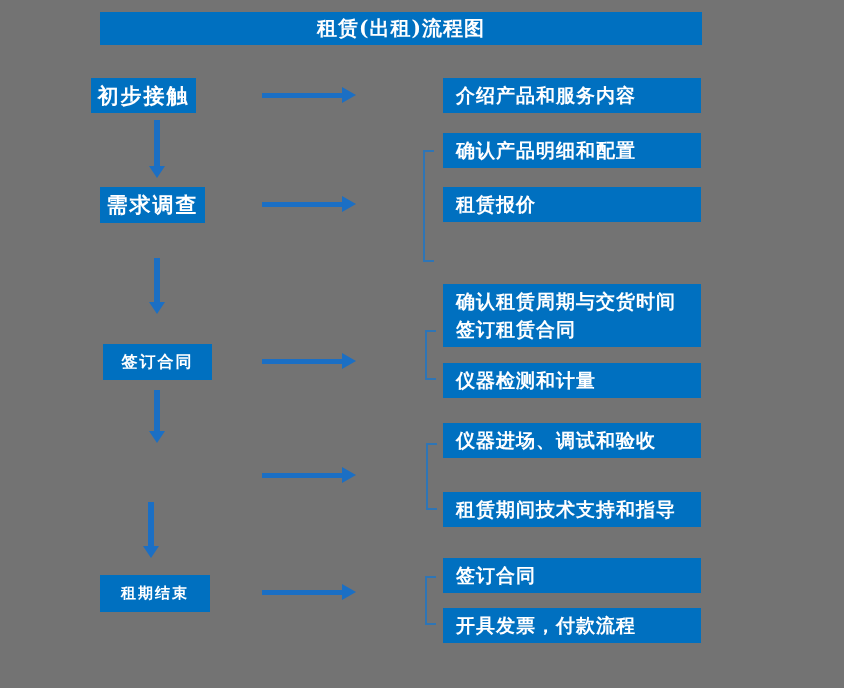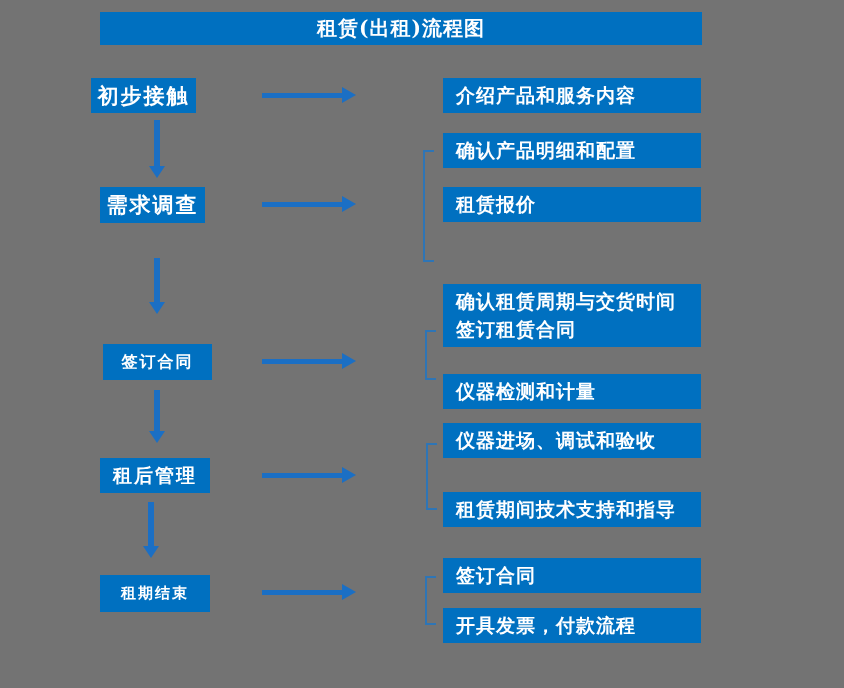--- a/index.html
+++ b/index.html
@@ -38,21 +38,21 @@
     font-size: 19px; line-height: 35px;
     padding-left: 13px; text-align: left;
     white-space: nowrap;
     letter-spacing: 1px;
   }
   .d1  { top: 78px;  }
   .d2a { top: 133px; }
   .d2b { top: 187px; }
   .d2c { top: 244px; margin-top: 40px; }
   .d3a { top: 312px; }
-  .d3b { top: 374px; }
+  .d3b { top: 363px; }
   .d4a { top: 423px; }
   .d4b { top: 492px; }
   .d5a { top: 558px; }
   .d5b { top: 608px; }
 
   
   .harrow {
     position: absolute;
     left: 262px; width: 80px; height: 5px;
     background: #1B6FC4;
@@ -127,21 +127,20 @@
   <div class="varrow va2"></div>
 
   <div class="bluebox stage stage3">签订合同</div>
   <div class="harrow ha3"></div>
   <div class="bracket br3"></div>
   <div class="bluebox detail d3a">签订租赁合同</div>
   <div class="bluebox detail d3b">仪器检测和计量</div>
 
   <div class="varrow va3"></div>
 
-  <div class="bluebox stage stage4">租后管理</div>
   <div class="harrow ha4"></div>
   <div class="bracket br4"></div>
   <div class="bluebox detail d4b">租赁期间技术支持和指导</div>
   <div class="bluebox detail d4a">仪器进场、调试和验收</div>
 
   <div class="varrow va4"></div>
 
   <div class="bluebox stage stage5">租期结束</div>
   <div class="harrow ha5"></div>
   <div class="bracket br5"></div>

